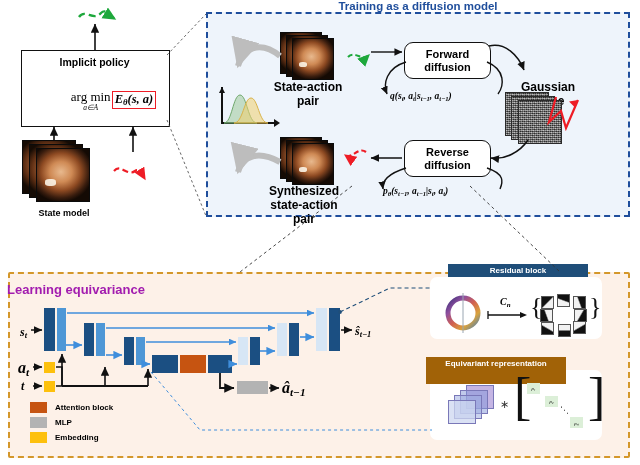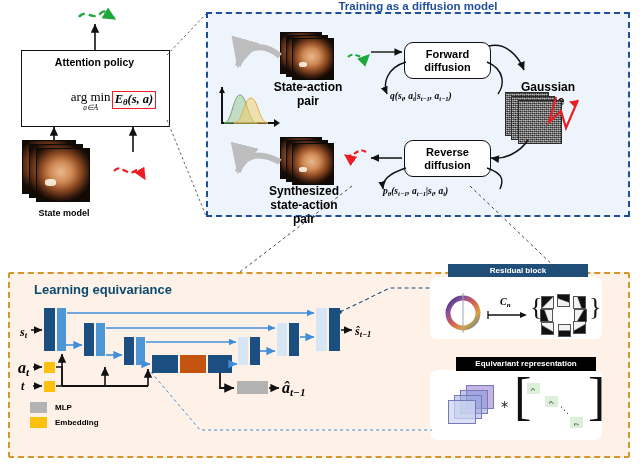--- a/index.html
+++ b/index.html
@@ -8,21 +8,21 @@
   .abs{position:absolute;}
   .ctr{display:flex;align-items:center;justify-content:center;text-align:center;}
 
   
   #training-panel{left:206px;top:12px;width:424px;height:205px;
       background:#eef4fb;border:2.5px dashed #1f4e9c;box-sizing:border-box;}
   #training-title{left:206px;top:-1px;width:424px;height:14px;
       font-size:11.5px;font-weight:bold;color:#1f4e9c;}
   #equi-panel{left:8px;top:272px;width:622px;height:186px;
       background:#fdf1e8;border:2.5px dashed #d4972a;box-sizing:border-box;border-radius:2px;}
-  #equi-title{left:34px;top:282px;font-size:13px;font-weight:bold;color:#0c4a6e;}
+  #equi-title{left:7px;top:282px;font-size:13px;font-weight:bold;color:#a21caf;}
 
   
   #policy-box{left:21px;top:50px;width:147px;height:75px;border:1.6px solid #111;background:#fff;}
   #policy-label{left:21px;top:56px;width:147px;font-size:10.5px;font-weight:bold;}
   #policy-eq{left:28px;top:85px;width:135px;height:30px;}
   #argmin{font-family:"Liberation Serif",serif;display:inline-block;text-align:center;line-height:1;margin-left:36px;}
   #argmin .big{font-size:13px;}
   #argmin .sub{font-size:7.5px;font-style:italic;display:block;}
   #energy-box{border:1.7px solid #ee1c25;padding:0px 2px;font-size:12.5px;
       font-weight:bold;font-family:"Liberation Serif",serif;font-style:italic;margin-left:1px;}
@@ -76,39 +76,39 @@
   .lgrow{display:flex;align-items:center;height:15px;}
   .lgsw{width:17px;height:11px;margin-right:8px;}
   .lgtx{font-size:8px;font-weight:bold;}
 
   
   .card{position:absolute;background:#fff;border-radius:7px;}
   .cardhdr{position:absolute;font-size:8px;font-weight:bold;color:#fff;text-align:center;line-height:13px;}
   #res-card{left:430px;top:277px;width:172px;height:62px;}
   #res-hdr{left:448px;top:264px;width:140px;height:13px;background:#1f4e79;}
   #eq-card{left:430px;top:370px;width:172px;height:70px;}
-  #eq-hdr{left:456px;top:357px;width:140px;height:14px;background:#000000;}
+  #eq-hdr{left:426px;top:357px;width:140px;height:27px;background:#a16207;}
 
   .brk{position:absolute;font-size:26px;font-family:"Liberation Serif",serif;color:#111;}
   .kern{position:absolute;width:11px;height:11px;border:.5px solid #555;}
   .rho{position:absolute;width:13px;height:11px;background:#dcefd8;
        font-size:5px;font-style:italic;font-family:"Liberation Serif",serif;}
   .fmap{position:absolute;border:1px solid #7a78b8;}
 </style>
 </head>
 <body>
 
 <div class="abs" id="training-panel"></div>
 <div class="abs ctr" id="training-title">Training as a diffusion model</div>
 
 <div class="abs" id="equi-panel"></div>
 <div class="abs" id="equi-title">Learning equivariance</div>
 
 <div class="abs" id="policy-box"></div>
-<div class="abs ctr" id="policy-label">Attention policy</div>
+<div class="abs ctr" id="policy-label">Implicit policy</div>
 <div class="abs ctr" id="policy-eq">
   <span id="argmin">
     <span class="big">arg min</span>
     <span class="sub">a∈A</span>
   </span>
   <span id="energy-box">
     <span>E</span><span class="sub">θ</span><span>(s, a)</span>
   </span>
 </div>
 
@@ -180,20 +180,24 @@
 <div class="blk emb" style="left:44px;top:381px;width:11px;height:11px;"></div>
 <div class="blk mlp" style="left:237px;top:381px;width:31px;height:13px;"></div>
 
 <div class="mlabel" style="left:20px;top:325px;font-size:12px;">s<span class="sub">t</span></div>
 <div class="mlabel" style="left:18px;top:359px;font-size:16px;">a<span class="sub">t</span></div>
 <div class="mlabel" style="left:21px;top:379px;font-size:12px;">t</div>
 <div class="mlabel" style="left:355px;top:324px;font-size:12px;">ŝ<span class="sub">t−1</span></div>
 <div class="mlabel" style="left:282px;top:379px;font-size:16px;">â<span class="sub">t−1</span></div>
 
 <div class="abs" id="legend">
+  <div class="lgrow">
+    <span class="lgsw att"></span>
+    <span class="lgtx">Attention block</span>
+  </div>
   <div class="lgrow">
     <span class="lgsw mlp"></span>
     <span class="lgtx">MLP</span>
   </div>
   <div class="lgrow">
     <span class="lgsw emb"></span>
     <span class="lgtx">Embedding</span>
   </div>
 </div>
 

